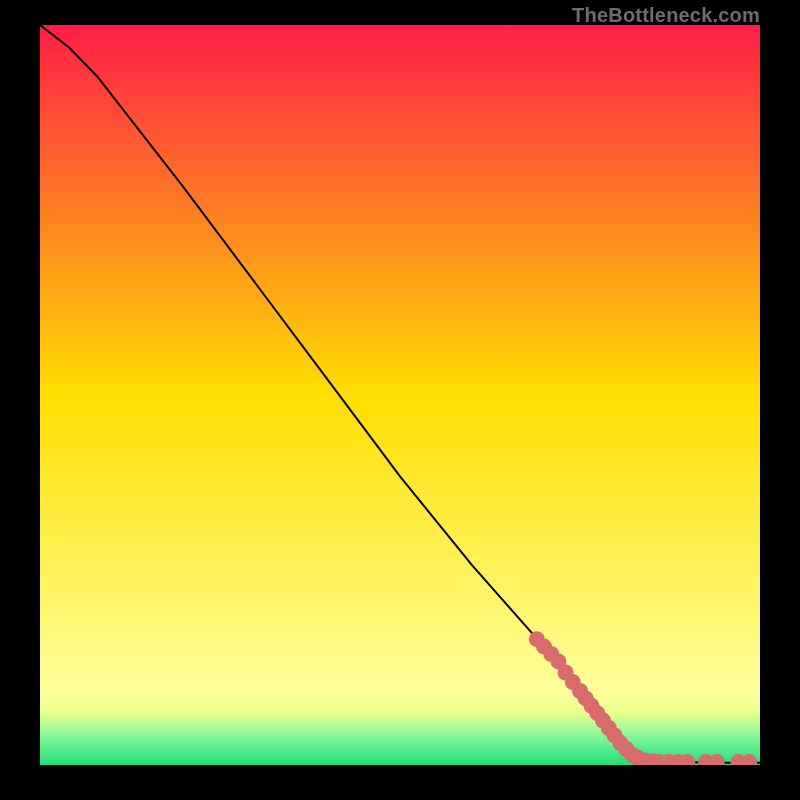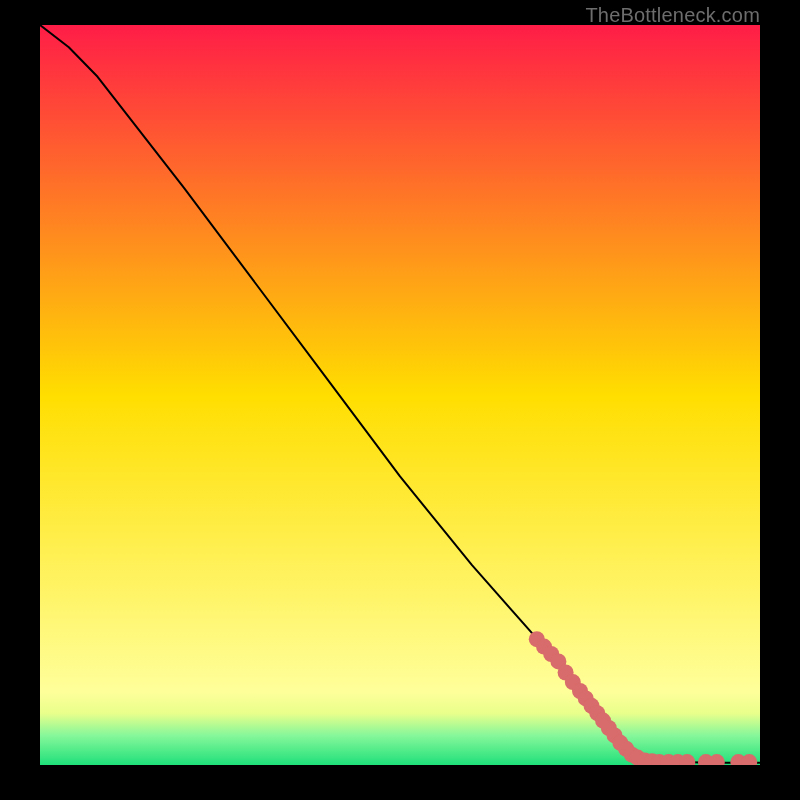--- a/index.html
+++ b/index.html
@@ -29,21 +29,21 @@
     width: 720px;
     height: 740px;
   }
   .watermark {
     position: absolute;
     top: 4px;
     right: 40px;
     color: #6d6d6d;
     font-size: 20px;
     letter-spacing: 0.2px;
-    font-weight: 400;
+    font-weight: 700;
     user-select: none;
   }
 </style>
 </head>
 <body>
 
 <div class="stage">
   <div class="watermark">TheBottleneck.com</div>
   <div class="plot-area">
     <svg id="chart-svg" viewBox="0 0 720 740" preserveAspectRatio="none">

